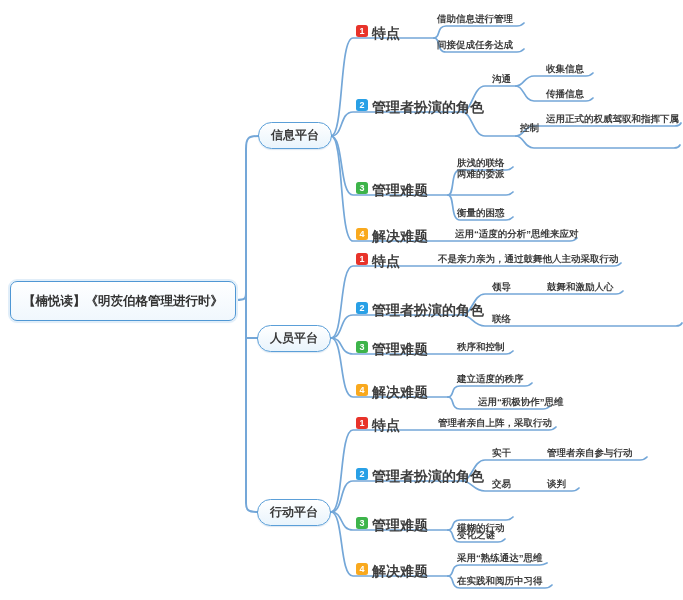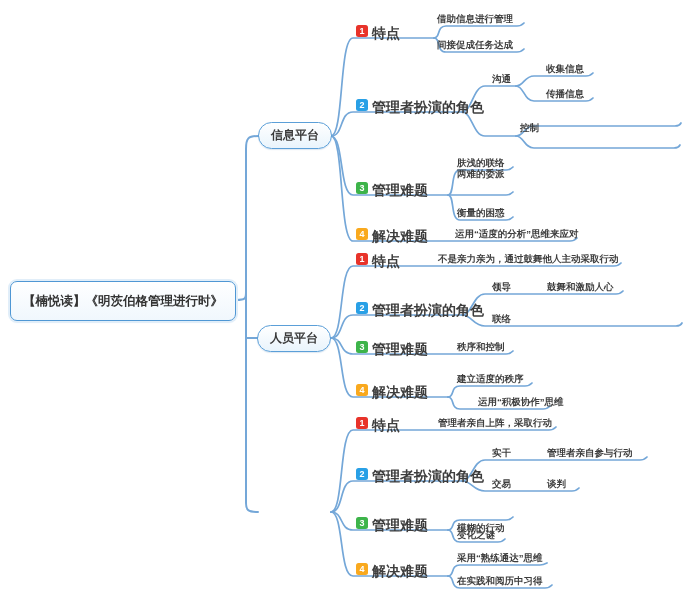--- a/index.html
+++ b/index.html
@@ -79,32 +79,34 @@
     <path class="ln" d="M448 530 C455 530 450 542 460 542 L498 542 C501 542 503 541 505 539"></path>
     <path class="ln" d="M331 512 C344 512 339 576 353 576 L448 576"></path>
     <path class="ln" d="M448 576 C455 576 450 565 460 565 L540 565 C543 565 545 564 547 563"></path>
     <path class="ln" d="M448 576 C455 576 450 588 460 588 L545 588 C548 588 550 587 552 585"></path>
   </svg>
 
   <div class="node root">【楠悦读】《明茨伯格管理进行时》</div>
 
   <div class="node pill" style="left:258px;top:122px;">信息平台</div>
   <div class="node pill" style="left:257px;top:325px;">人员平台</div>
+  <div class="node pill" style="left:257px;top:499px;">行动平台</div>
 
   <span class="badge" style="left: 356px; top: 25px; background: rgb(232, 51, 42);">1</span>
   <div class="node sec" style="left:372px;top:25px;">特点</div>
   <div class="node leaf" style="left:437px;top:13px;">借助信息进行管理</div>
   <div class="node leaf" style="left:437px;top:39px;">间接促成任务达成</div>
 
   <span class="badge" style="left: 356px; top: 99px; background: rgb(41, 160, 230);">2</span>
   <div class="node sec" style="left:372px;top:99px;">管理者扮演的角色</div>
   <div class="node leaf" style="left:492px;top:73px;">沟通</div>
   <div class="node leaf" style="left:546px;top:63px;">收集信息</div>
   <div class="node leaf" style="left:546px;top:88px;">传播信息</div>
   <div class="node leaf" style="left:520px;top:122px;">控制</div>
+  <div class="node leaf" style="left:546px;top:113px;">运用正式的权威驾驭和指挥下属</div>
 
   <span class="badge" style="left: 356px; top: 182px; background: rgb(61, 180, 74);">3</span>
   <div class="node sec" style="left:372px;top:182px;">管理难题</div>
   <div class="node leaf" style="left:457px;top:157px;">肤浅的联络</div>
   <div class="node leaf" style="left:457px;top:168px;">两难的委派</div>
   <div class="node leaf" style="left:457px;top:207px;">衡量的困惑</div>
 
   <span class="badge" style="left: 356px; top: 228px; background: rgb(249, 169, 30);">4</span>
   <div class="node sec" style="left:372px;top:228px;">解决难题</div>
   <div class="node leaf" style="left:455px;top:228px;">运用“适度的分析”思维来应对</div>

